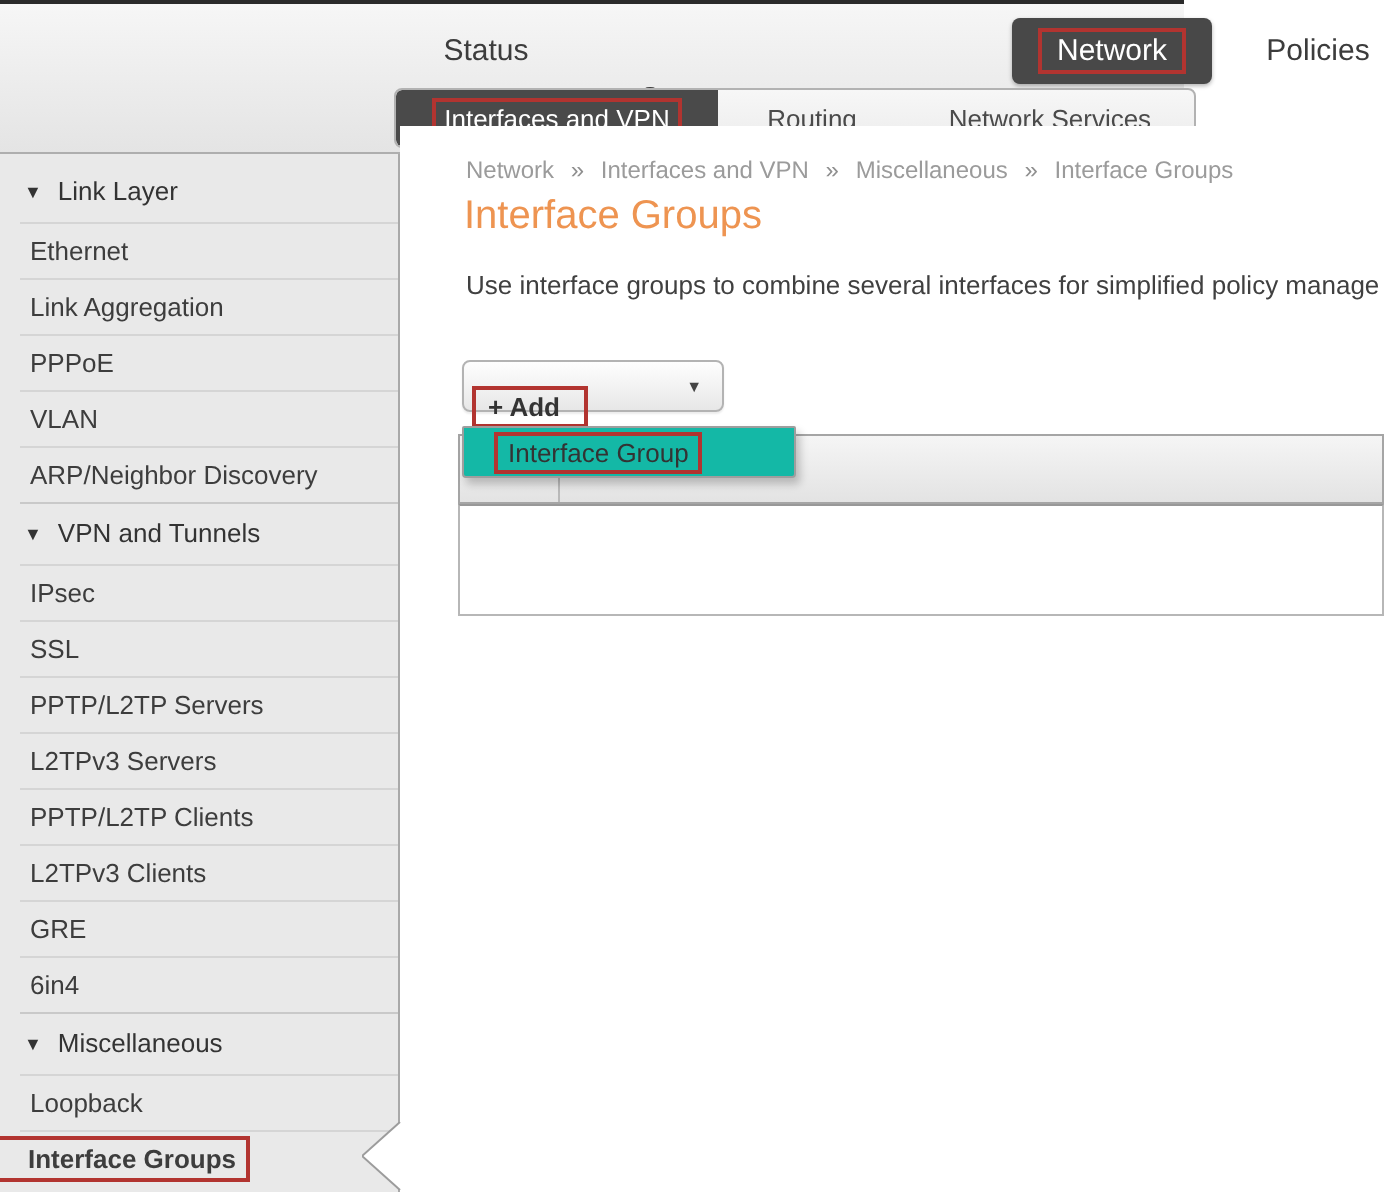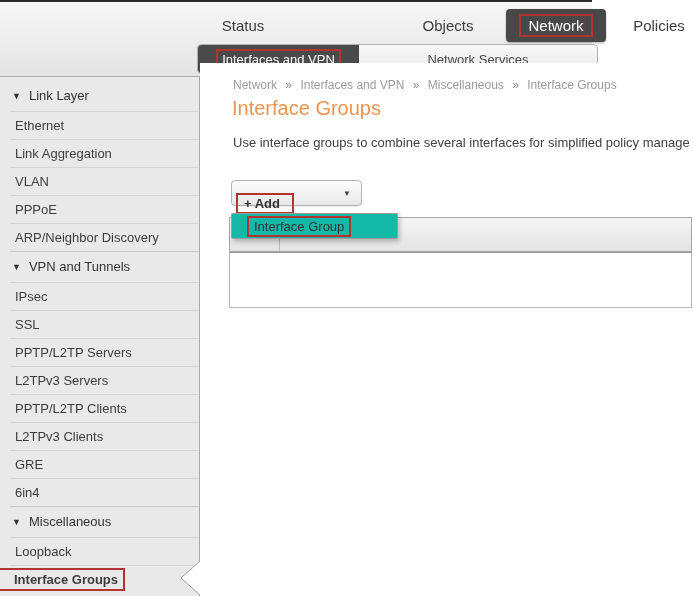--- a/index.html
+++ b/index.html
@@ -128,61 +128,61 @@
 </head>
 <body>
 
 <div class="topnav">
   <div class="tab" style="left:198px;width:90px;">
     <span>Status</span>
   </div>
   <div class="tab" style="left:300px;width:90px;margin-top:24px;">
     <span>System</span>
   </div>
-  <div class="tab" style="left:402px;width:92px;">
-    <span>Objects</span>
-  </div>
   <div class="tab selected" style="left:506px;width:100px;">
     <span class="annot">
       <span>Network</span>
     </span>
   </div>
   <div class="tab" style="left:620px;width:78px;">
     <span>Policies</span>
   </div>
 
   <div class="subnav">
     <div class="subseg selected seg-ifvpn">
       <span class="annot">
         <span>Interfaces and VPN</span>
       </span>
     </div>
+    <div class="subseg seg-routing">
+      <span>Routing</span>
+    </div>
     <div class="subseg seg-services">
       <span>Network Services</span>
     </div>
   </div>
 </div>
 
 <div class="sidebar">
 
   <div class="sec-h">
     <span class="caret-down">▼</span>
     <span>Link Layer</span>
   </div>
   <div class="side-item sepline">
     <span>Ethernet</span>
   </div>
   <div class="side-item sepline">
     <span>Link Aggregation</span>
   </div>
   <div class="side-item sepline">
+    <span>PPPoE</span>
+  </div>
+  <div class="side-item sepline">
     <span>VLAN</span>
-  </div>
-  <div class="side-item sepline">
-    <span>PPPoE</span>
   </div>
   <div class="side-item sepline">
     <span>ARP/Neighbor Discovery</span>
   </div>
 
   <div class="sec-h sepline">
     <span class="caret-down">▼</span>
     <span>VPN and Tunnels</span>
   </div>
   <div class="side-item sepline">

